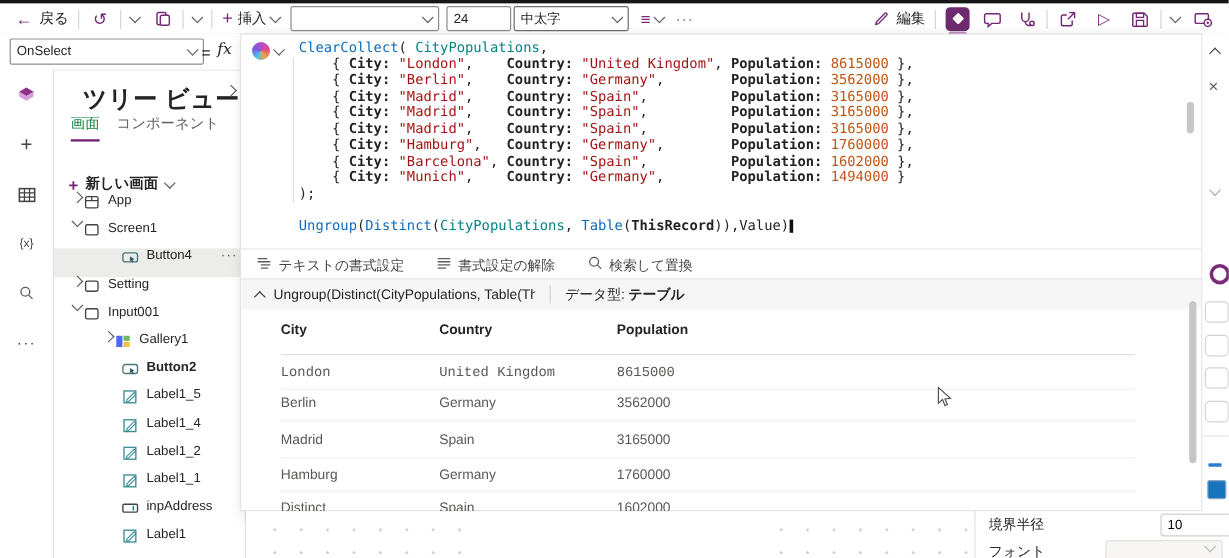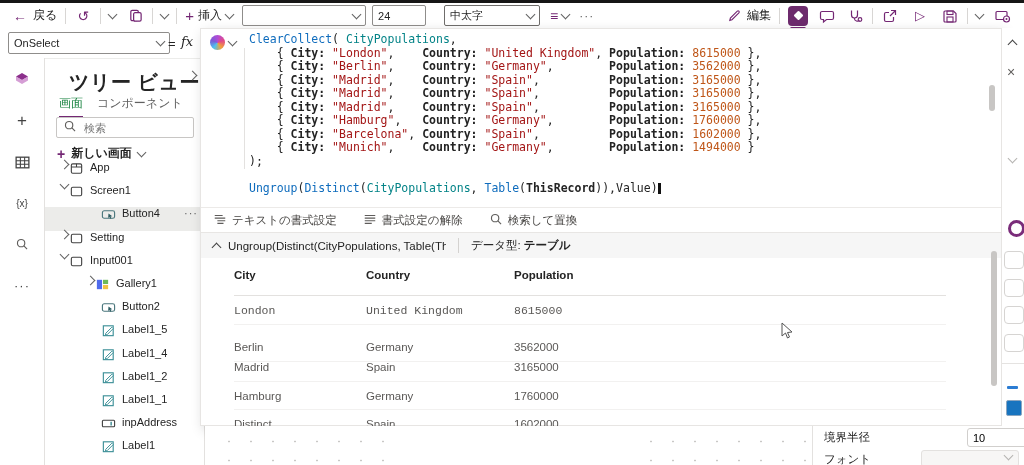--- a/index.html
+++ b/index.html
@@ -129,21 +129,21 @@
     <span>挿入</span>
     <span class="chv chv-d"></span>
   </span>
   <span class="combo" style="width:112px;justify-content:flex-end;margin-left:4px">
     <span style="flex:1"></span>
     <span class="chv chv-d"></span>
   </span>
   <span class="combo" style="width:42px;margin-left:6px">
     <span>24</span>
   </span>
-  <span class="combo" style="width:84px;margin-left:18px;border-color:#6f6d6b">
+  <span class="combo" style="width:84px;margin-left:2px;border-color:#6f6d6b">
     <span style="flex:1">中太字</span>
     <span class="chv chv-d"></span>
   </span>
   <span class="tb-btn" style="margin-left:5px">
     <span class="purple" style="font-size:14px">≡</span>
     <span class="chv chv-d"></span>
   </span>
   <span class="tb-btn" style="color:#616161;letter-spacing:1px">···</span>
   <span style="flex:1"></span>
   <span class="tb-btn">
@@ -246,27 +246,20 @@
   <span class="rail-ic" style="letter-spacing:1px">···</span>
 </div>
 
 <div class="abs" id="tree">
   <div class="abs" id="tree-title">ツリー ビュー</div>
   <span class="abs chv chv-r" id="tree-collapse" style="border-color:#616161"></span>
   <div class="abs" id="tabs">
     <span class="tab active">画面</span>
     <span class="tab">コンポーネント</span>
   </div>
-  <div class="abs" id="tree-search">
-    <span><svg width="14" height="14" viewBox="0 0 16 16">
-          <circle cx="7" cy="7" r="4.2" fill="none" stroke="#5f5d5b" stroke-width="1.3"></circle>
-          <path d="M10.2 10.2 L13.8 13.8" stroke="#5f5d5b" stroke-width="1.3"></path>
-        </svg></span>
-    <input placeholder="検索" style="">
-  </div>
   <div class="abs" id="new-screen">
     <span class="purple" style="font-size:14px">+</span>
     <span>新しい画面</span>
     <span class="chv chv-d"></span>
   </div>
   <div class="abs" id="tree-list">
       <div class="titem" style="padding-left: 14px;">
         <span class="tchv">
           <span class="chv chv-r" style="border-color:#616161"></span>
         </span>
@@ -327,21 +320,21 @@
         </span>
         <span class="ticon">
           <svg width="15" height="15" viewBox="0 0 16 16">
             <rect x="2" y="3" width="5.5" height="10" fill="#4f6bed"></rect>
             <rect x="8.5" y="3" width="5.5" height="4.5" fill="#6cba5a"></rect>
             <rect x="8.5" y="8.5" width="5.5" height="4.5" fill="#f0c243"></rect>
           </svg>
         </span>
         <span>Gallery1</span>
       </div>
-      <div class="titem" style="padding-left: 56px;">
+      <div class="titem" style="padding-left: 56px; font-weight: bold;">
         <span class="ticon">
           <svg width="15" height="15" viewBox="0 0 16 16">
             <rect x="1.5" y="4" width="13" height="8" rx="2" fill="none" stroke="#49767c" stroke-width="1.2"></rect>
             <path d="M8 7 l4 2.8 l-1.8 .3 l.8 2 l-1.2 .5 l-.8 -2 l-1.4 1.2 Z" fill="#2d5d63"></path>
           </svg>
         </span>
         <span>Button2</span>
       </div>
       <div class="titem" style="padding-left: 56px;">
         <span class="ticon">
@@ -441,21 +434,21 @@
   <span class="thead" style="left:165px">Country</span>
   <span class="thead" style="left:313px">Population</span>
   <div class="abs" id="thead-line"></div>
   <div class="abs" id="result-rows" style="left:0;top:267px;width:800px;height:130px;overflow:hidden">
       <div class="trow" style="top: 0px; font-family: Liberation Mono, monospace;">
         <span class="tcell" style="left: 33px;">London</span>
         <span class="tcell" style="left: 165px;">United Kingdom</span>
         <span class="tcell" style="left: 313px;">8615000</span>
         <div class="rowline"></div>
       </div>
-      <div class="trow" style="top: 37px;">
+      <div class="trow" style="top: 26px;">
         <span class="tcell" style="left: 33px;">Berlin</span>
         <span class="tcell" style="left: 165px;">Germany</span>
         <span class="tcell" style="left: 313px;">3562000</span>
         <div class="rowline"></div>
       </div>
       <div class="trow" style="top: 57.2px;">
         <span class="tcell" style="left: 33px;">Madrid</span>
         <span class="tcell" style="left: 165px;">Spain</span>
         <span class="tcell" style="left: 313px;">3165000</span>
         <div class="rowline"></div>

